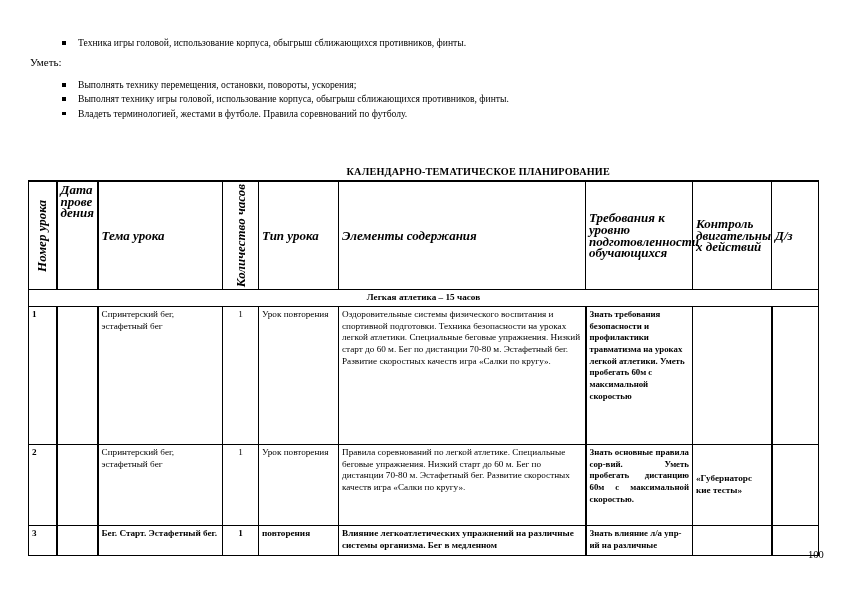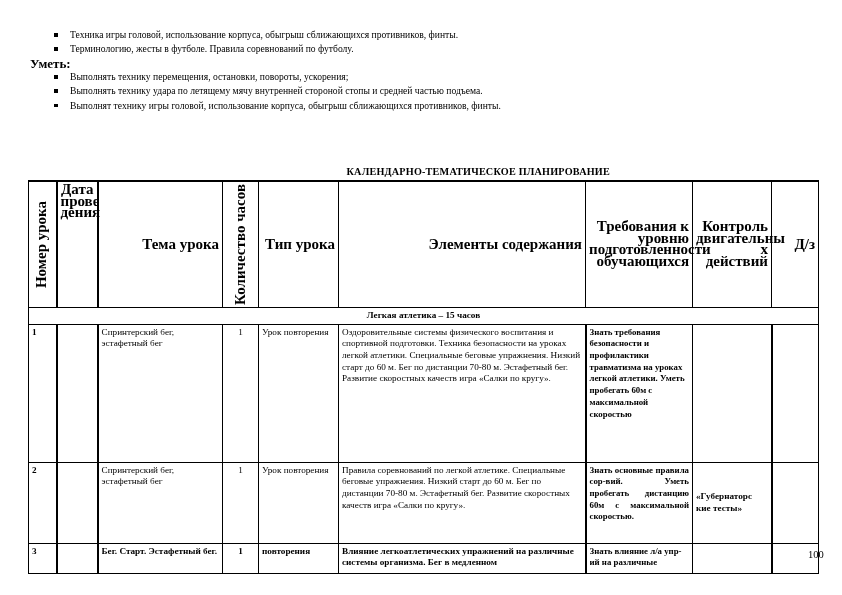--- a/index.html
+++ b/index.html
@@ -1,57 +1,56 @@
 <!DOCTYPE html>
 <html><head>
 <meta charset="utf-8">
 <style>
   html, body { margin:0; padding:0; background:#ffffff; }
   body { width:842px; height:595px; position:relative; overflow:hidden;
          font-family:"Liberation Serif","DejaVu Serif",serif; color:#000; }
-  .bullets { position:absolute; left:54px; margin:0; padding:0; list-style:none; font-size:9.6px; line-height:14.3px; }
+  .bullets { position:absolute; left:54px; margin:8px; padding:0; list-style:none; font-size:9.6px; line-height:14.3px; }
   .bullets li { position:relative; padding-left:16px; white-space:nowrap; }
   .bullets li::before { content:""; position:absolute; left:0; top:5px; width:3.5px; height:3.5px; background:#000; }
   #list-a { top:28px; }
   #list-b { top:70px; }
-  .label-umet { position:absolute; left:30px; top:56px; font-size:13px; font-weight:bold; }
+  .label-umet { position:absolute; left:30px; top:56px; font-size:11px; font-weight:normal; }
   .cal-title { position:absolute; left:240px; top:166px; width:370px; text-align:right; font-weight:bold; font-size:10.2px; letter-spacing:0.2px; }
   .page-num { position:absolute; left:796px; top:549px; font-size:10.5px;margin-left:12px; }
 
   table.plan { position:absolute; left:28px; top:180px; width:790px; border-collapse:collapse; table-layout:fixed; font-size:9.2px; }
   table.plan td, table.plan th { border:1px solid #000; vertical-align:top; padding:2px 3px; line-height:11.7px; }
-  table.plan th { font-weight:bold; text-align:right; vertical-align:middle; font-size:15px; }
+  table.plan th { font-weight:bold; text-align:left; vertical-align:middle; font-size:13px;font-style:italic; }
   table.plan tr.top th { border-top:2px solid #000; }
   .vert { writing-mode:vertical-rl; transform:rotate(180deg); white-space:nowrap; margin:0 auto; }
   .thick-r { border-right:2px solid #000 !important; }
   .section td { text-align:center; font-weight:bold; padding:1px 3px; line-height:12px; }
   .num { font-weight:bold; text-align:left; }
   .center { text-align:center; }
   .bold { font-weight:bold; }
   .just { text-align:justify; }
   .cell-req { font-weight:bold; font-size:8.8px; }
   .row1 td { height:133px; }
   .row2 td { height:76px; }
   .row3 td { height:25px; overflow:hidden; }
   .row3 td div { height:25px; overflow:hidden; }
 </style>
 </head>
 <body>
 
 <ul class="bullets" id="list-a">
   <li>Техника игры головой, использование корпуса, обыгрыш сближающихся противников, финты.</li>
-  <li>Терминологию, жесты в футболе. Правила соревнований по футболу.</li>
 </ul>
 
 <div class="label-umet">Уметь:</div>
 
 <ul class="bullets" id="list-b">
   <li>Выполнять технику перемещения, остановки, повороты, ускорения;</li>
-  <li>Выполнять технику удара по летящему мячу внутренней стороной стопы и средней частью подъема.</li>
   <li>Выполнят технику игры головой, использование корпуса, обыгрыш сближающихся противников, финты.</li>
+  <li>Владеть терминологией, жестами в футболе. Правила соревнований по футболу.</li>
 </ul>
 
 <div class="cal-title">КАЛЕНДАРНО-ТЕМАТИЧЕСКОЕ ПЛАНИРОВАНИЕ</div>
 
 <table class="plan">
   <colgroup>
     <col style="width:28px">
     <col style="width:41px">
     <col style="width:125px">
     <col style="width:36px">

